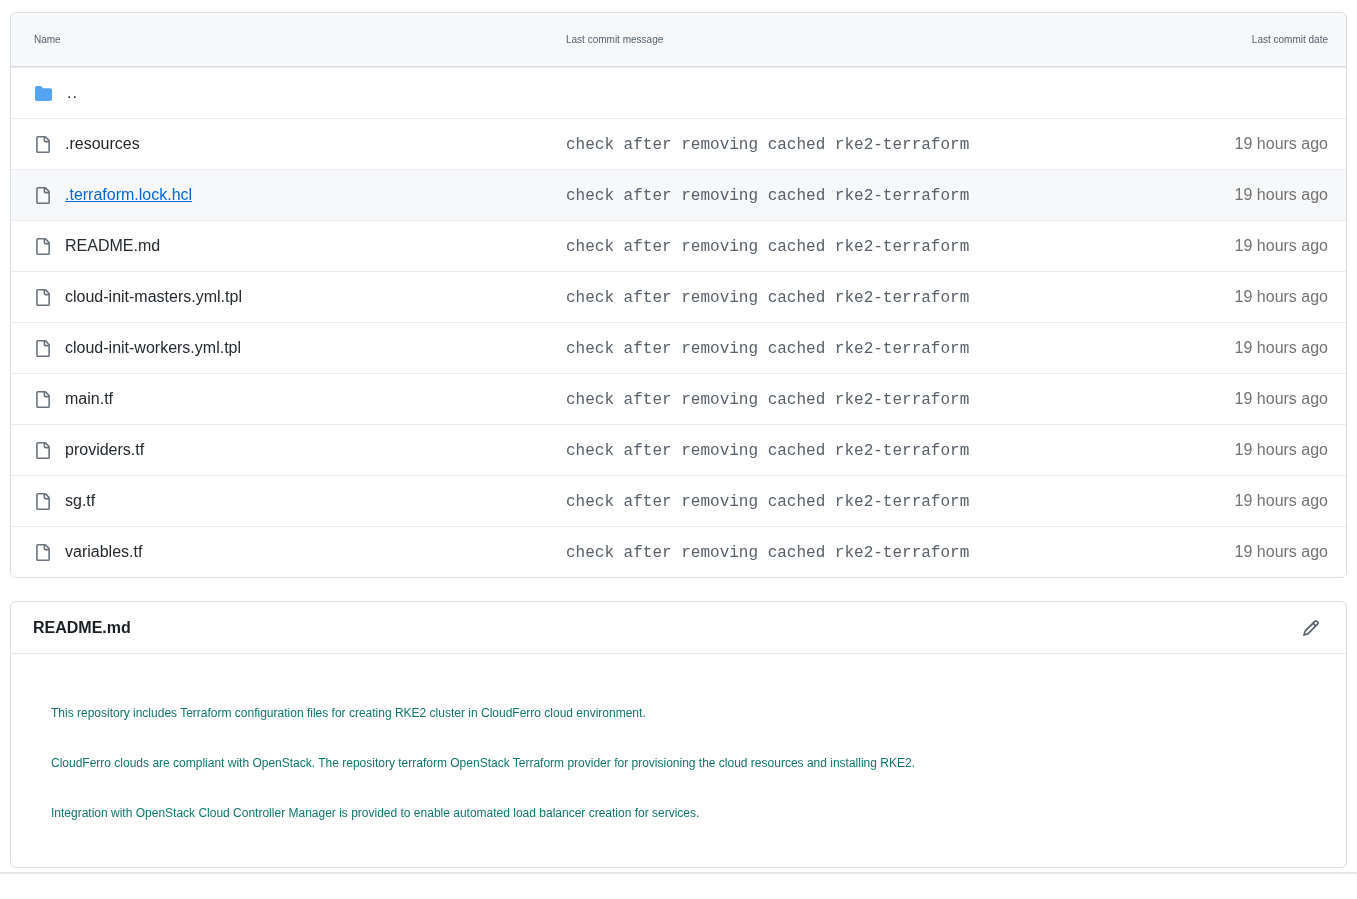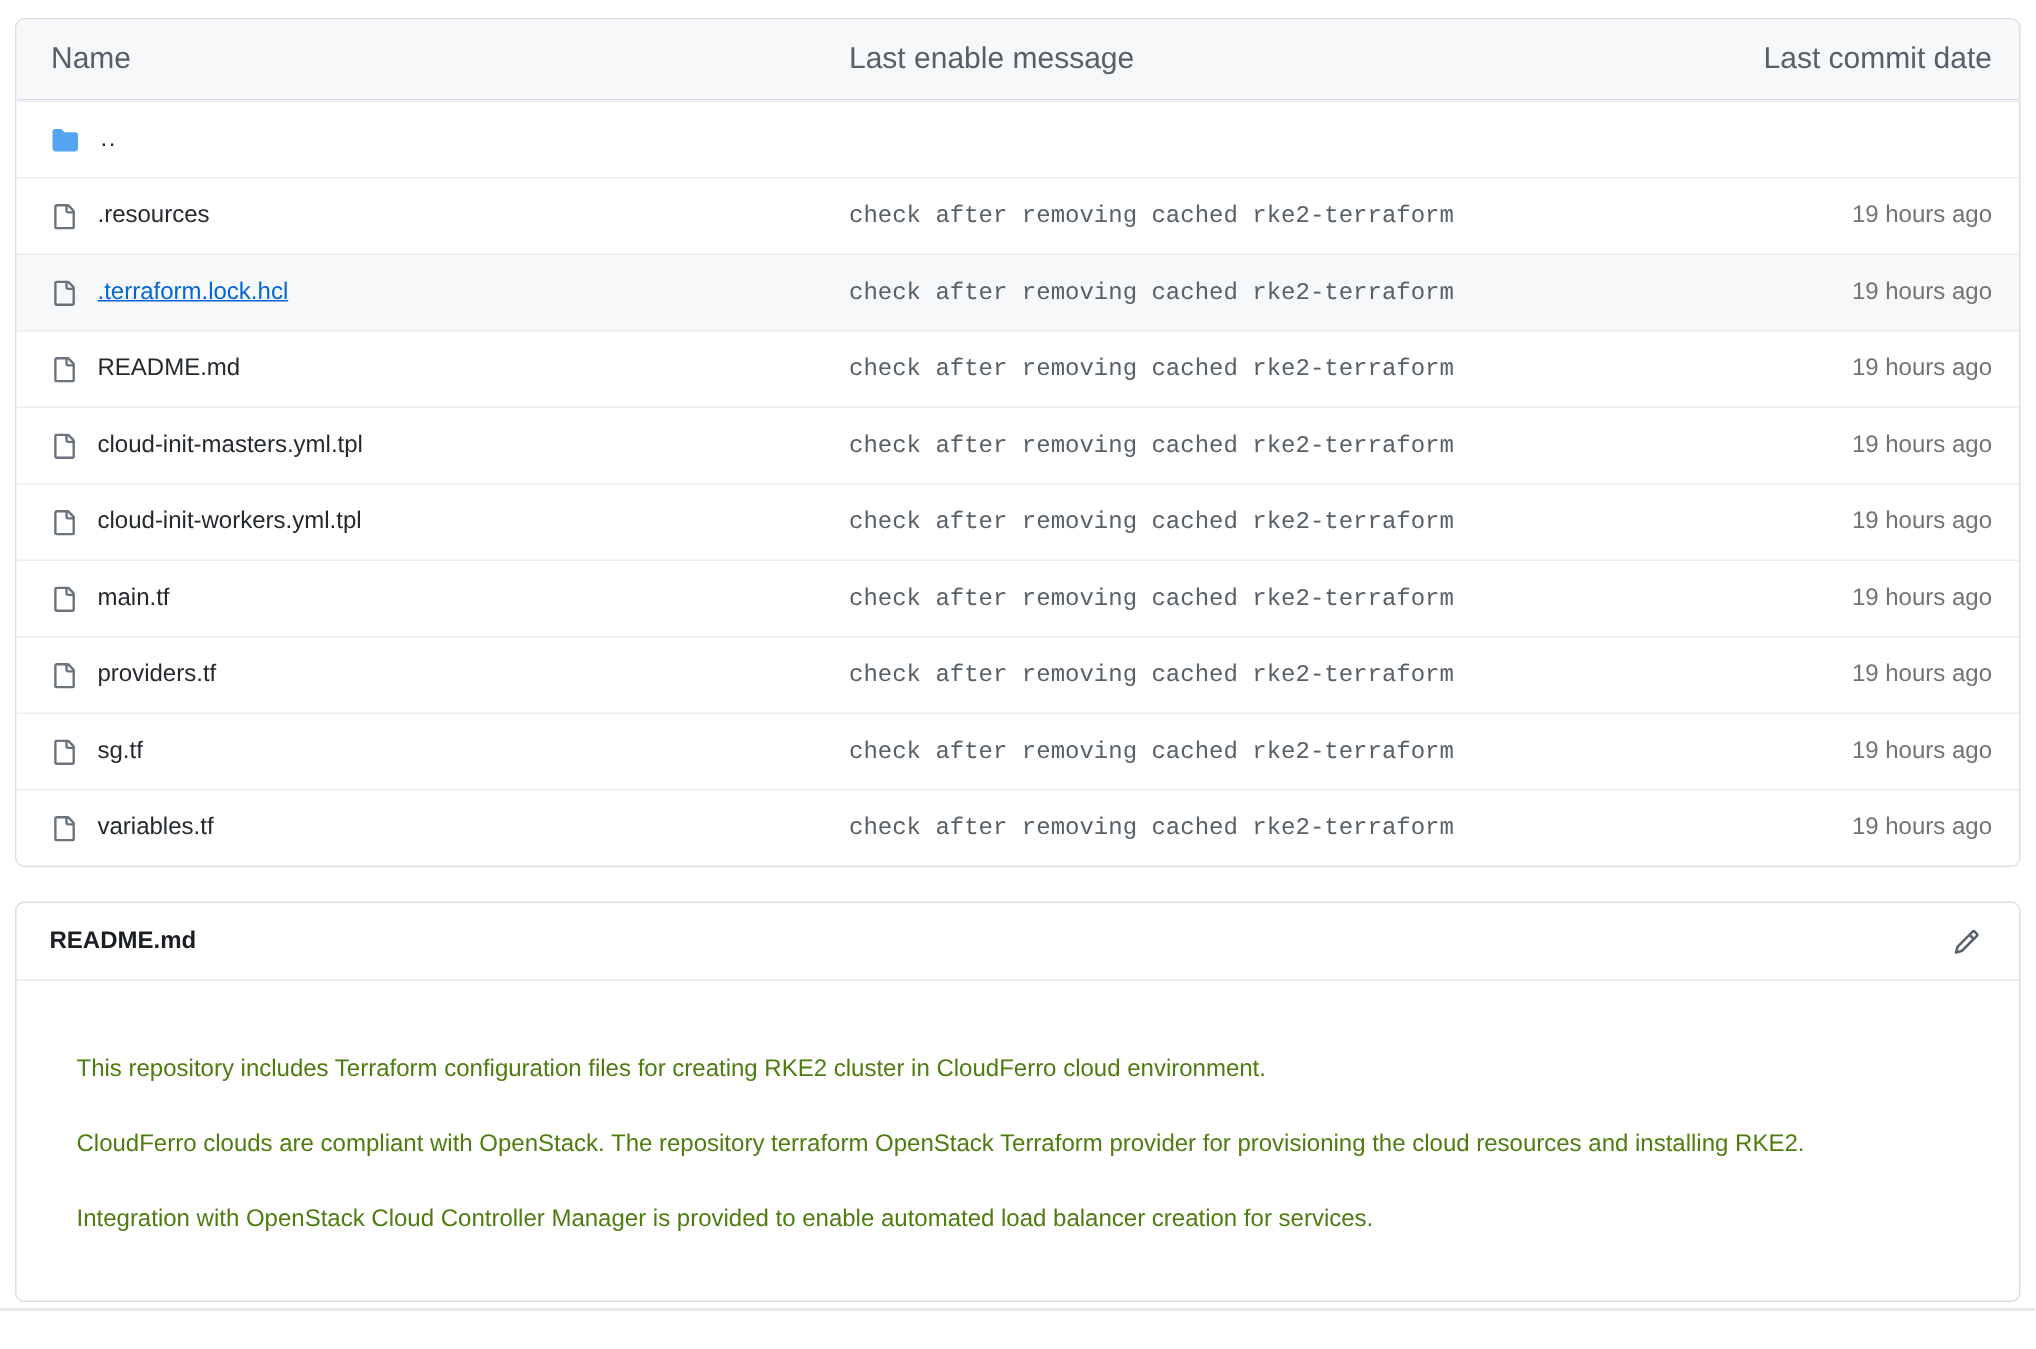--- a/index.html
+++ b/index.html
@@ -19,21 +19,21 @@
     overflow: hidden;
     background: #ffffff;
   }
   .t-header {
     display: flex;
     align-items: center;
     height: 54px;
     background: #f6f8fa;
     border-bottom: 1px solid #d8dee4;
     color: #57606a;
-    font-size: 20px;
+    font-size: 10px;
   }
   .col-name  { width: 555px; padding-left: 23px; display: flex; align-items: center; gap: 14px; min-width: 0; }
   .col-msg   { flex: 1; min-width: 0; }
   .col-date  { width: 210px; text-align: right; padding-right: 18px; }
 
   .t-row {
     display: flex;
     align-items: center;
     height: 51px;
     border-top: 1px solid #eaecef;
@@ -67,39 +67,39 @@
     padding: 0 24px 0 22px;
     border-bottom: 1px solid #e4e8ec;
   }
   .readme-title { font-weight: bold; font-size: 16px; color: #1b1f23; }
   .edit-btn {
     background: none; border: none; cursor: pointer;
     display: inline-flex; align-items: center; padding: 2px;
   }
   .readme-body {
     padding: 44px 40px 39px 40px;
-    font-size: 16px;
+    font-size: 12px;
     line-height: 30px;
-    color: #4d7c0f;
+    color: #0f766e;
   }
   .readme-body p + p { margin-top: 20px; }
 
   
   .bottom-strip { height: 2px; background: #e6e9ec; margin: 4px -10px 0 -10px; }
 </style>
 </head>
 <body>
 
 <div class="page">
 
   <div class="files-card">
 
     <div class="t-header">
       <div class="col-name">Name</div>
-      <div class="col-msg">Last enable message</div>
+      <div class="col-msg">Last commit message</div>
       <div class="col-date">Last commit date</div>
     </div>
 
     <div class="t-row">
       <div class="col-name">
         <span class="icon">
           <svg width="19" height="17" viewBox="0 0 16 16" fill="#54a4f1" aria-hidden="true">
             <path d="M1.75 1A1.75 1.75 0 0 0 0 2.75v10.5C0 14.216.784 15 1.75 15h12.5A1.75 1.75 0 0 0 16 13.25v-8.5A1.75 1.75 0 0 0 14.25 3H7.5a.25.25 0 0 1-.2-.1l-.9-1.2A1.75 1.75 0 0 0 5 1H1.75Z"></path>
           </svg>
         </span>

